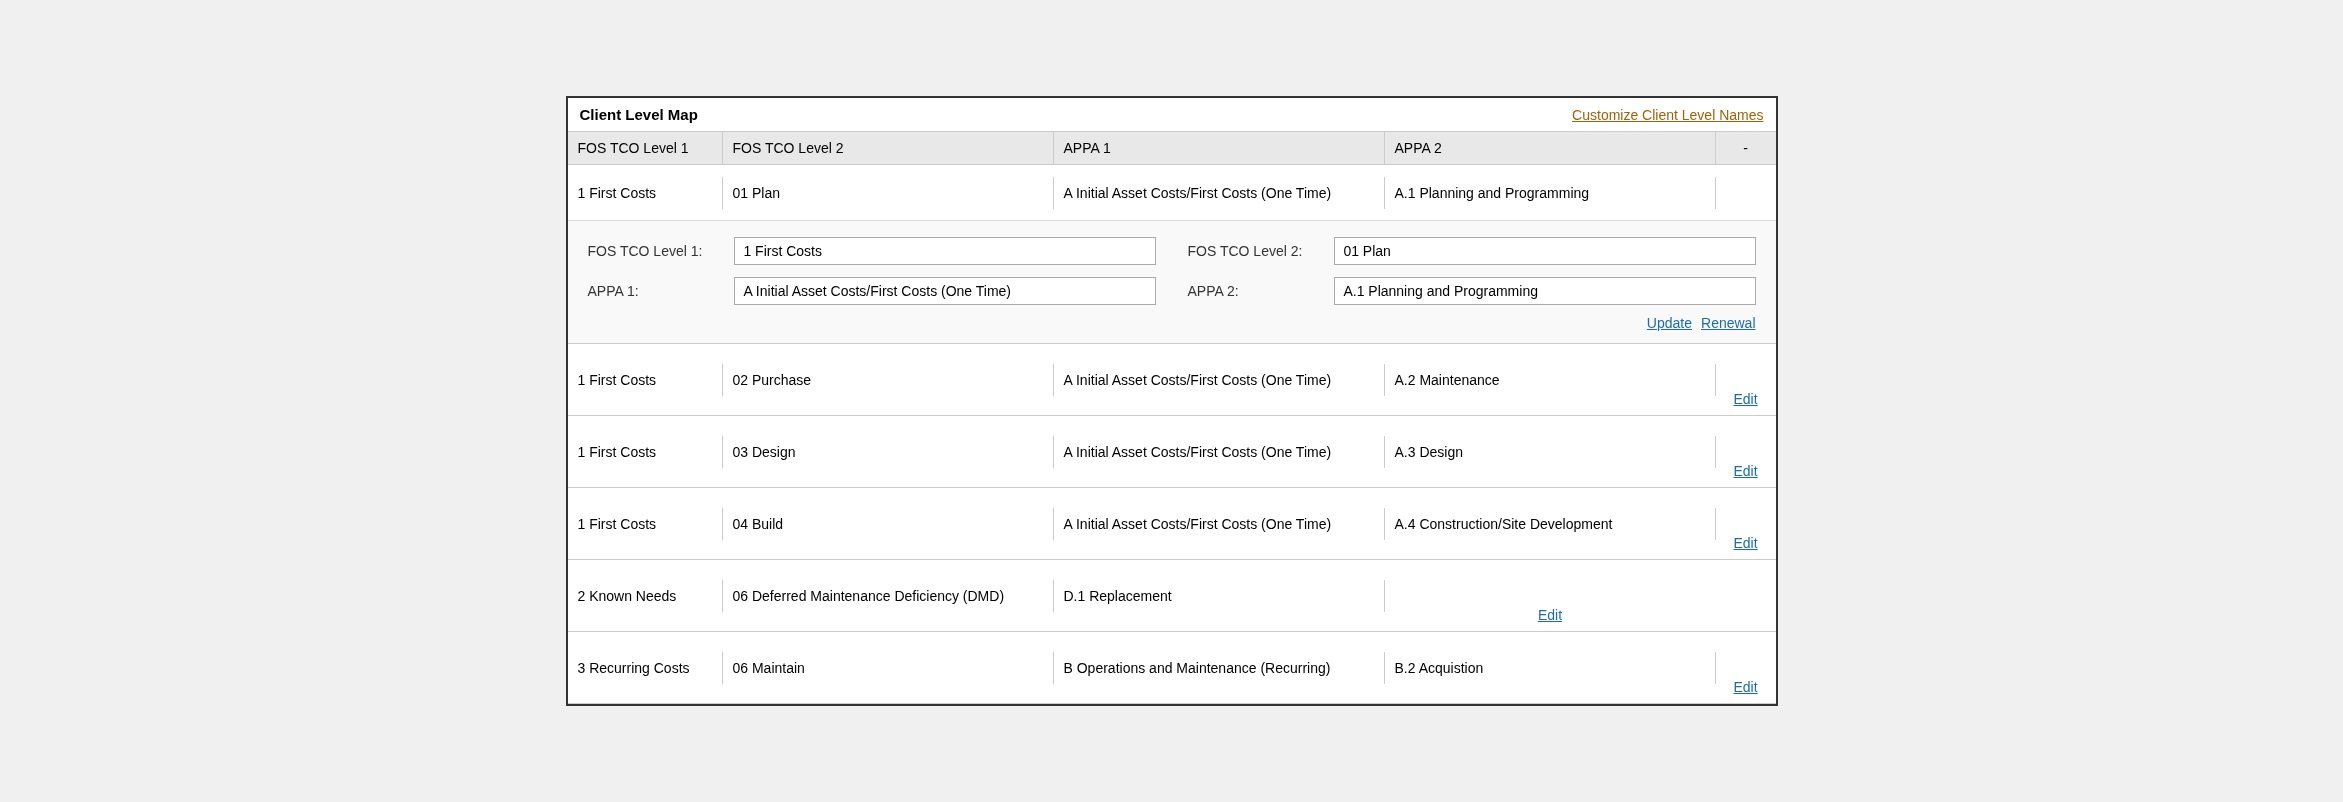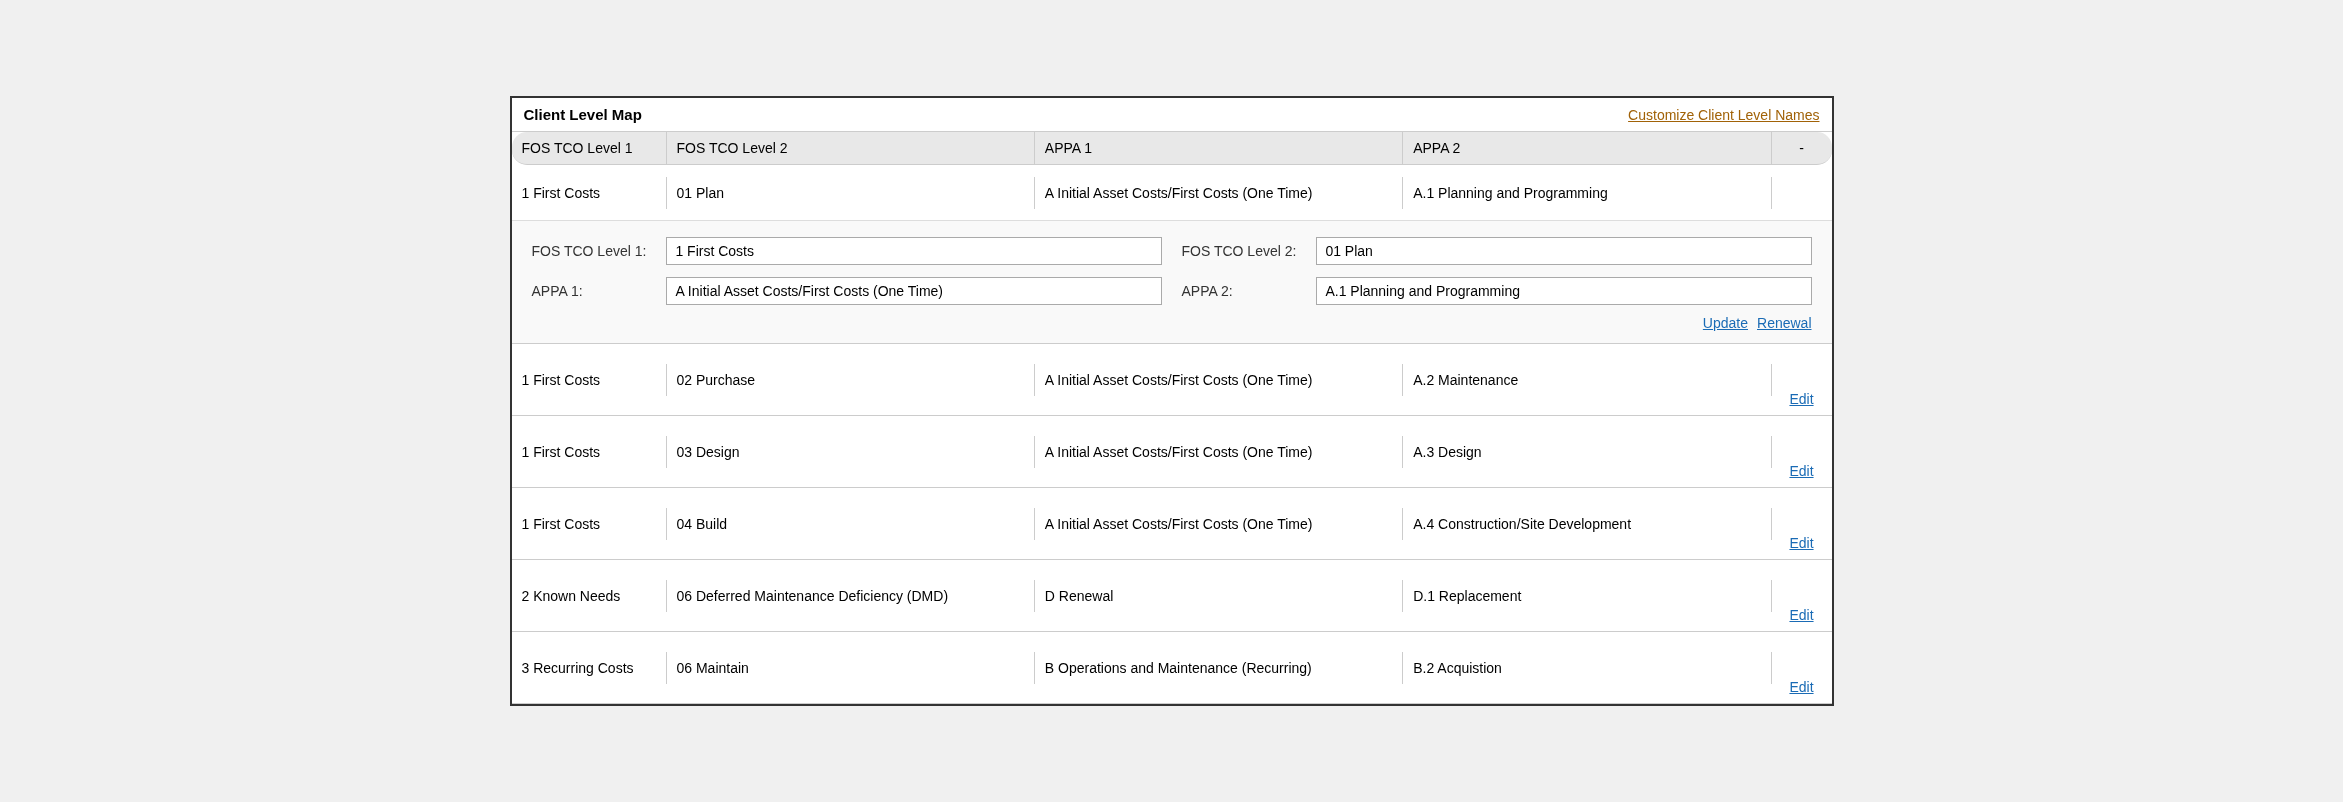--- a/index.html
+++ b/index.html
@@ -13,21 +13,21 @@
       font-size: 14px;
       background: #f0f0f0;
       display: flex;
       justify-content: center;
       align-items: center;
       min-height: 100vh;
       padding: 20px;
     }
 
     .container {
-      width: 1324px;
+      width: 1212px;
       border: 2px solid #333;
       background: #fff;
     }
 
     .panel-header {
       display: flex;
       justify-content: space-between;
       align-items: center;
       padding: 8px 12px;
       background: #fff;
@@ -44,21 +44,20 @@
       text-decoration: underline;
       cursor: pointer;
       font-size: 14px;
     }
 
     .col-headers {
       display: grid;
       grid-template-columns: 155px 1fr 1fr 1fr 60px;
       background: #e8e8e8;
       border-bottom: 1px solid #ccc;
-      border-radius: 15px;
     }
 
     .col-header {
       padding: 8px 10px;
       font-weight: normal;
       font-size: 14px;
       border-right: 1px solid #ccc;
     }
 
     .col-header:last-child {
@@ -95,21 +94,21 @@
     
     .expanded-row {
       border-bottom: 1px solid #ccc;
       background: #f9f9f9;
       padding: 16px 20px 12px 20px;
     }
 
     .form-grid {
       display: grid;
       grid-template-columns: auto 1fr auto 1fr;
-      gap: 12px 20px;
+      gap: 12px 32px;
       align-items: center;
       margin-bottom: 10px;
     }
 
     .form-label {
       font-size: 14px;
       white-space: nowrap;
       color: #333;
     }
 
@@ -207,21 +206,20 @@
       <div class="data-row">
       <div class="data-cell">1 First Costs</div>
       <div class="data-cell">04 Build</div>
       <div class="data-cell">A Initial Asset Costs/First Costs (One Time)</div>
       <div class="data-cell">A.4 Construction/Site Development</div>
       <div class="data-cell"><span class="edit-link">Edit</span></div>
     </div>
       <div class="data-row">
       <div class="data-cell">2 Known Needs</div>
       <div class="data-cell">06 Deferred Maintenance Deficiency (DMD)</div>
-      <div class="data-cell">D Renewal</div>
       <div class="data-cell">D.1 Replacement</div>
       <div class="data-cell"><span class="edit-link">Edit</span></div>
     </div>
       <div class="data-row">
       <div class="data-cell">3 Recurring Costs</div>
       <div class="data-cell">06 Maintain</div>
       <div class="data-cell">B Operations and Maintenance (Recurring)</div>
       <div class="data-cell">B.2 Acquistion</div>
       <div class="data-cell"><span class="edit-link">Edit</span></div>
     </div>

